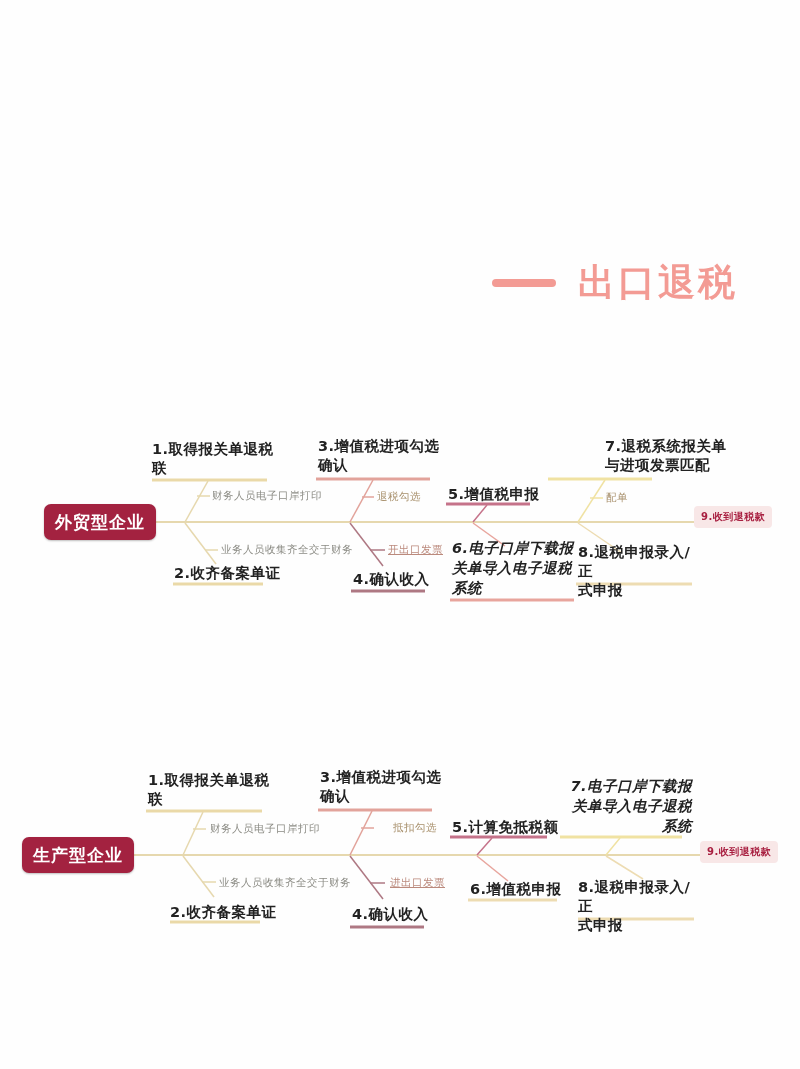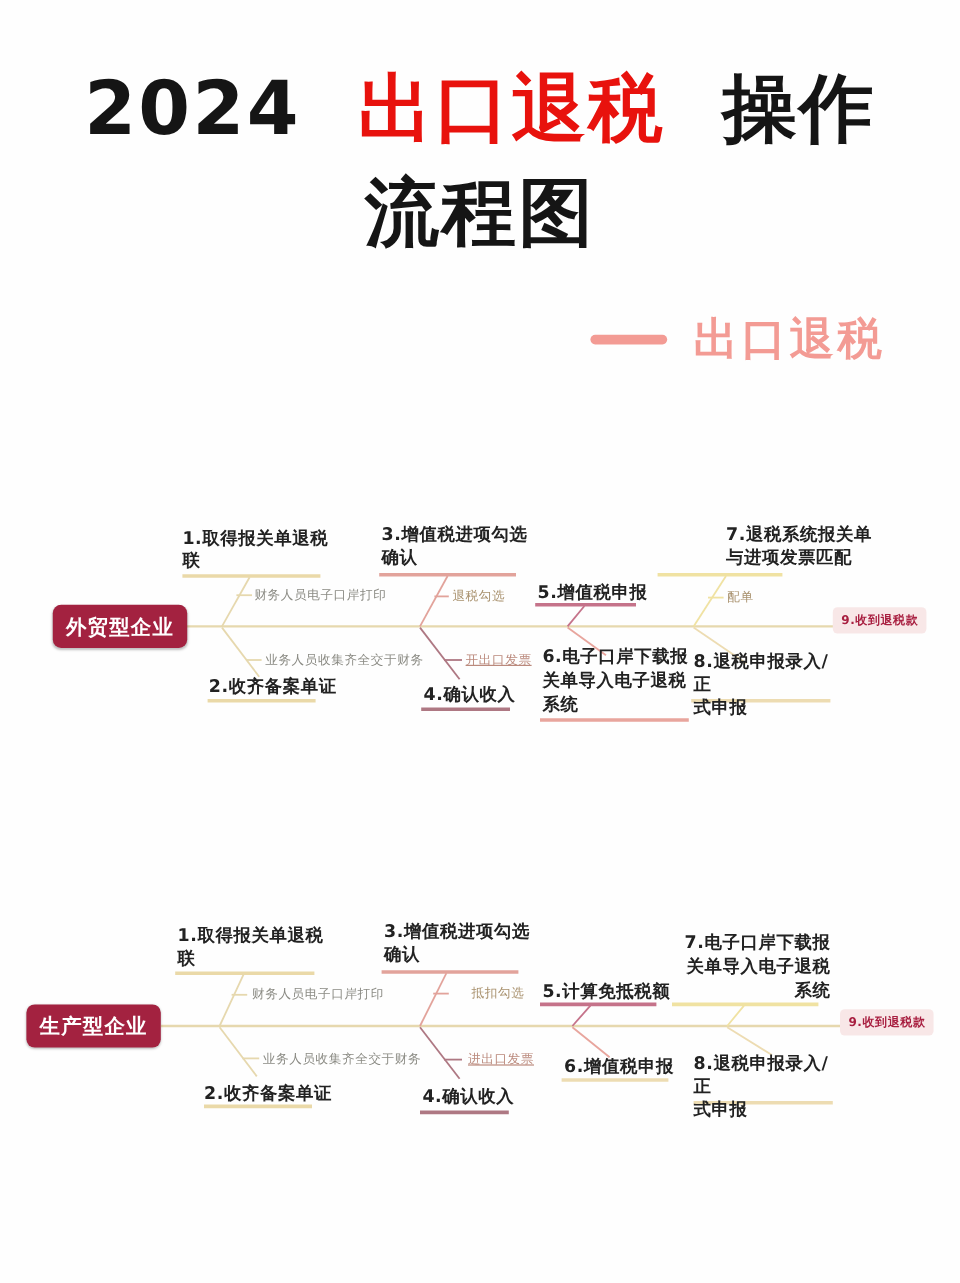--- a/index.html
+++ b/index.html
@@ -23,38 +23,32 @@
     letter-spacing:1px;box-shadow:0 1px 2px rgba(0,0,0,.25);
   }
   .end-node{
     position:absolute;background:#f8e7e7;color:#a81f40;font-size:10px;font-weight:900;
     padding:4px 7px;border-radius:4px;white-space:nowrap;letter-spacing:.5px;
   }
   .branch-title{
     position:absolute;font-size:14.5px;font-weight:800;color:#222222;line-height:19px;
     white-space:pre-line;letter-spacing:.5px;
   }
-  .branch-title.lh20{line-height:20px;}
+  .branch-title.lh20{line-height:20px;font-style:italic;}
   .note{position:absolute;font-size:10.5px;font-weight:400;white-space:nowrap;letter-spacing:.5px;}
   .note-gray{color:#8b8b84;}
   .note-tan{color:#a8906c;}
   .note-pink{color:#bb8a7d;text-decoration:underline;}
 </style>
 </head>
 <body>
 
 <div class="page">
 
   <div class="title-block">
-    <div class="title-line">
-      <span class="seg">2024</span>
-      <span class="seg title-red">出口退税</span>
-      <span class="seg">操作</span>
-    </div>
-    <div class="title-line">流程图</div>
   </div>
 
   <div class="subtitle">
     <div class="subtitle-dash"></div>
     <div class="subtitle-text">出口退税</div>
   </div>
 
   <svg class="lines" viewBox="0 0 800 1069">
 
     <line x1="140" y1="522" x2="696" y2="522" stroke="#e6d8ae" stroke-width="2"></line>

